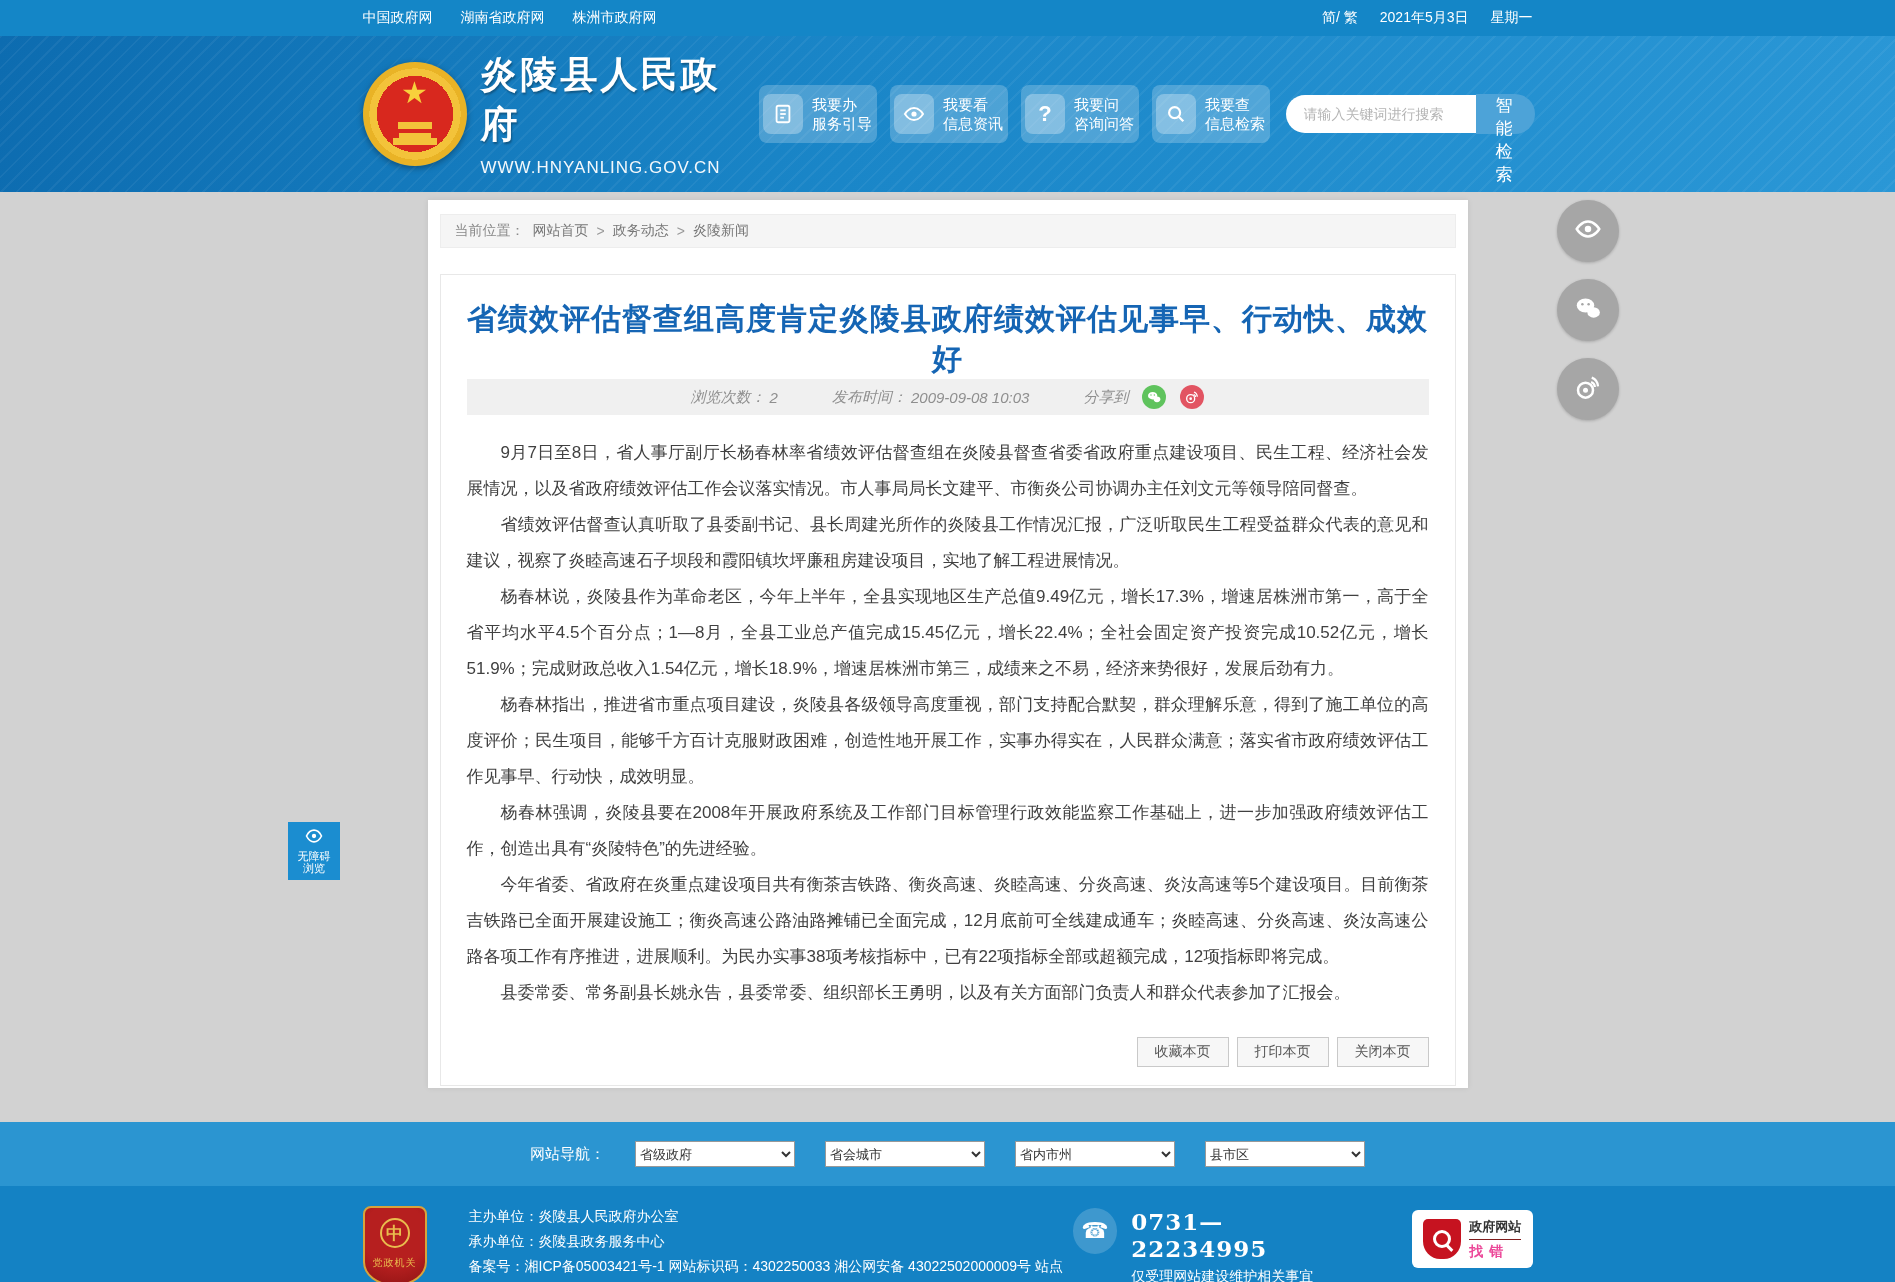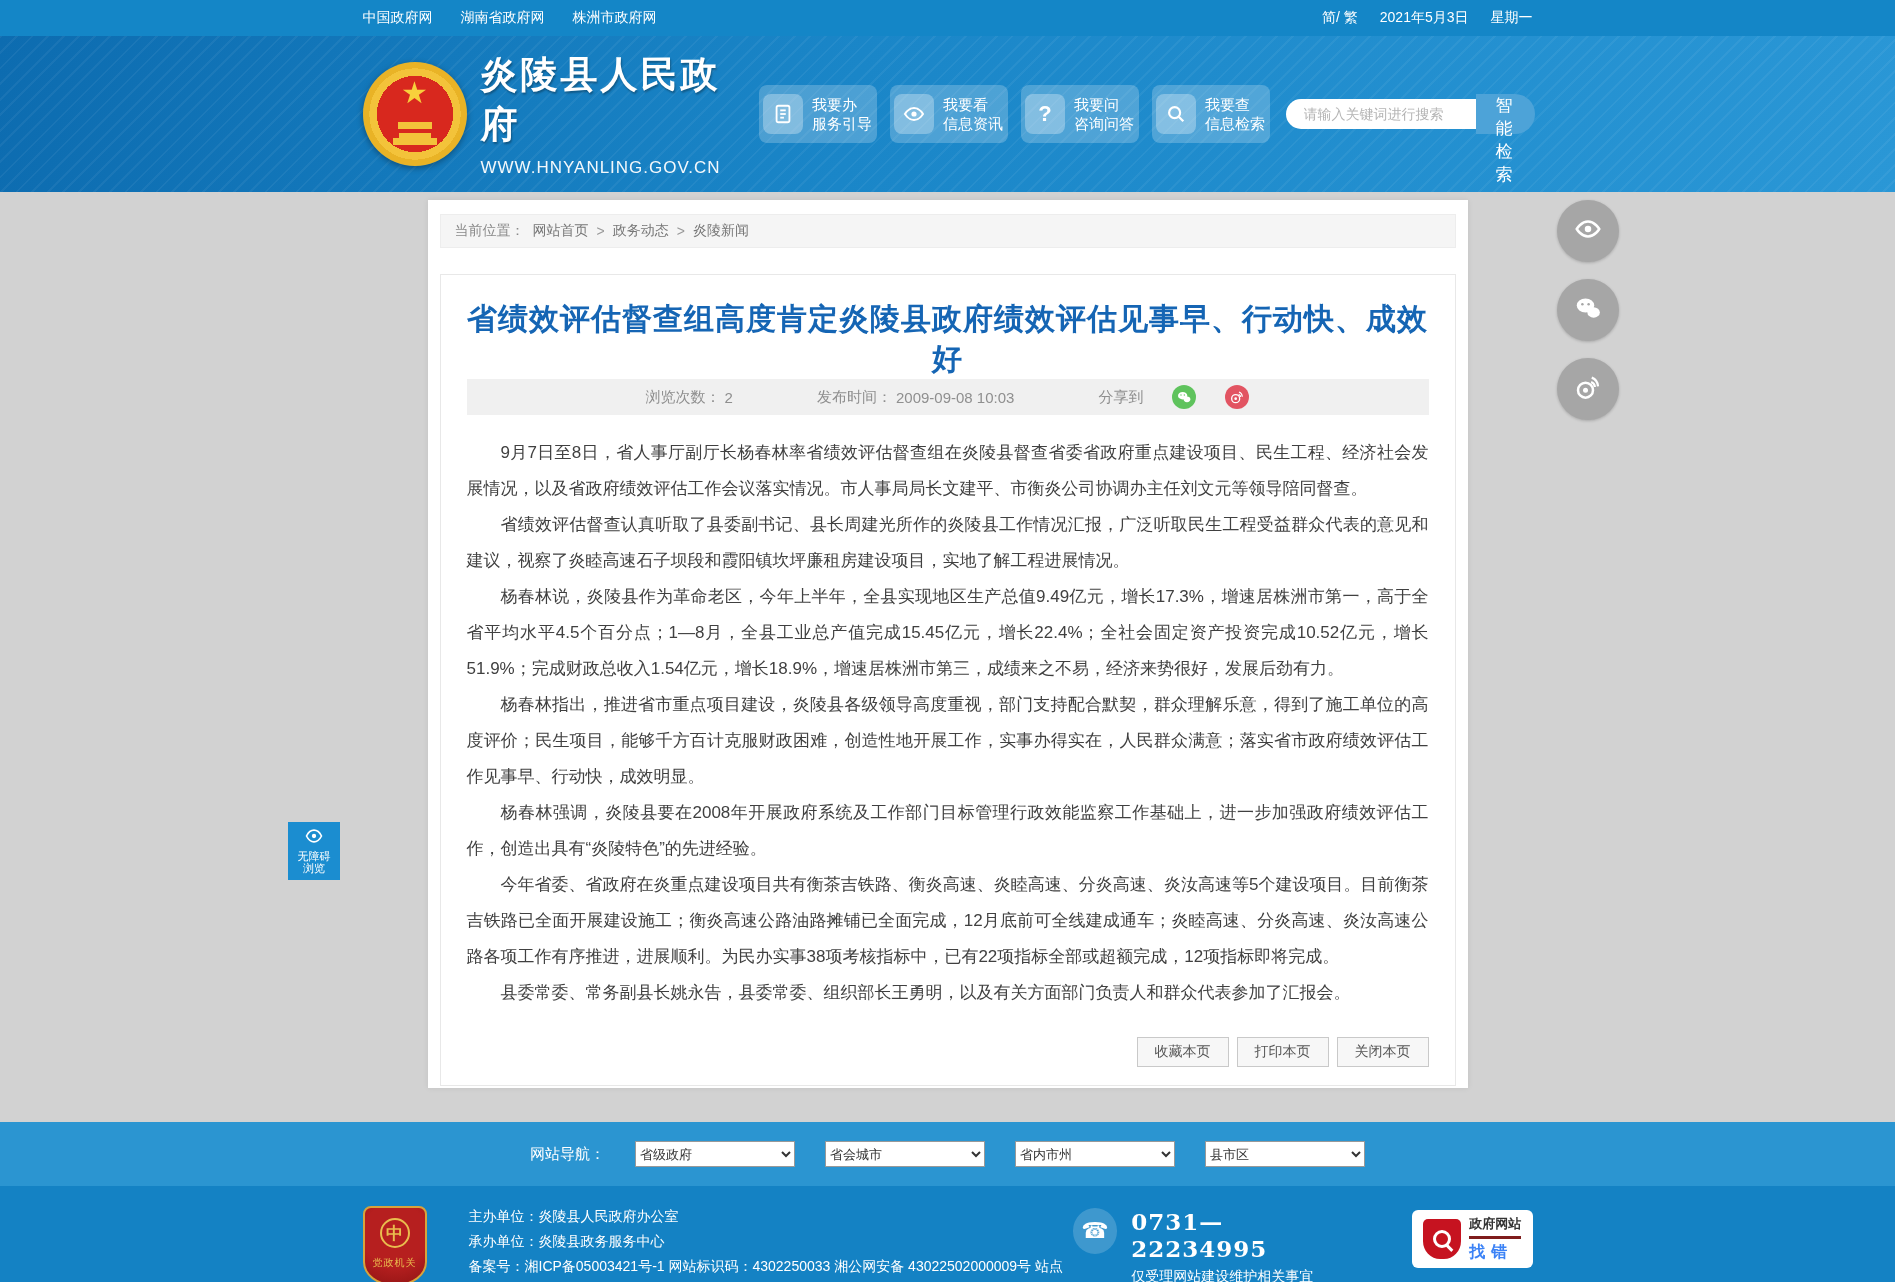--- a/index.html
+++ b/index.html
@@ -34,40 +34,40 @@
 
   .services { display:flex; gap:13px; margin-left:38px; }
   .service-btn { width:118px; height:58px; border-radius:8px; background:rgba(255,255,255,.22);
       display:flex; align-items:center; justify-content:center; gap:9px; cursor:pointer; }
   .service-ico { width:40px; height:40px; border-radius:8px; background:rgba(255,255,255,.3);
       display:flex; align-items:center; justify-content:center; color:#fff; font-size:22px; font-weight:bold; }
   .service-ico svg { display:block; }
   .service-txt { color:#fff; font-size:15px; line-height:19px; }
 
   .search { display:flex; margin-left:16px; align-items:center; }
-  .search input { width:190px; height:30px; border:none; outline:none; border-radius:20px 0 0 20px;
+  .search input { width:190px; height:38px; border:none; outline:none; border-radius:20px 0 0 20px;
       padding:0 18px; font-size:14px; color:#333; background:#fff; }
   .search input::placeholder { color:#b5b5b5; }
   .search button { height:40px; padding:0 20px; border:none; border-radius:0 20px 20px 0;
       background:#4da3d8; color:#fff; font-size:17px; letter-spacing:2px; cursor:pointer; }
 
   
   .main { height:930px; padding-top:8px; }
   .card { width:1040px; height:888px; margin:0 auto; background:#fff; padding:14px 12px 16px;
       box-shadow:0 0 6px rgba(0,0,0,.08); overflow:hidden; }
   .breadcrumb { height:34px; background:#f5f5f5; border:1px solid #ededed; display:flex; align-items:center;
       padding:0 14px; font-size:14px; color:#8a8a8a; gap:8px; margin-bottom:26px; }
   .breadcrumb a { color:#777; text-decoration:none; cursor:pointer; }
   .breadcrumb .sep { color:#999; }
 
   .article { border:1px solid #e8e8e8; padding:24px 26px 18px; }
   .article h1 { text-align:center; color:#1565b4; font-size:30px; font-weight:bold; letter-spacing:1px;
       line-height:40px; }
   .meta { height:36px; background:#f0f0f0; display:flex; align-items:center; justify-content:center;
-      gap:29px; color:#8f8f8f; font-size:15px; margin-bottom:20px; }
+      gap:14px; color:#8f8f8f; font-size:15px; margin-bottom:20px;font-style:italic; }
   .meta .grp { display:flex; align-items:center; gap:4px; }
   .meta .spacer { width:26px; }
   .share-ico { width:24px; height:24px; border-radius:50%; display:flex; align-items:center; justify-content:center; cursor:pointer; }
   .share-ico.wechat { background:#5fc35d; }
   .share-ico.weibo { background:#e25462; }
 
   .content p { font-size:17px; line-height:36px; color:#404040; text-indent:2em; text-align:justify; }
   .actions { display:flex; justify-content:flex-end; gap:8px; margin-top:26px; }
   .actions button { padding:5px 17px; font-size:14px; color:#555; background:#f7f7f7;
       border:1px solid #c9c9c9; cursor:pointer; }
@@ -95,22 +95,22 @@
   .phone-num { font-family:"DejaVu Serif","Liberation Serif",serif; font-weight:bold; font-size:23px; letter-spacing:1px; }
   .phone-note { font-size:14px; margin-top:6px; }
   .finderr { margin-left:60px; margin-top:6px; width:124px; height:58px; background:#fff; border-radius:6px;
       display:flex; align-items:center; justify-content:center; gap:8px; cursor:pointer; }
   .finderr .logo { width:38px; height:40px; background:#c61320; border-radius:5px 5px 45% 45%;
       display:flex; align-items:center; justify-content:center; }
   .finderr .logo .lens { width:18px; height:18px; border:3px solid #fff; border-radius:50%; position:relative; }
   .finderr .logo .lens::after { content:""; position:absolute; width:3px; height:8px; background:#fff;
       bottom:-7px; right:-3px; transform:rotate(-45deg); }
   .finderr .ftxt1 { font-size:13px; font-weight:bold; color:#333; }
-  .finderr .ftxt2 { font-size:16px; font-weight:bold; color:#3b82f6; letter-spacing:6px;
-      border-top:3px solid #7f1d1d; margin-top:3px; padding-top:3px; }
+  .finderr .ftxt2 { font-size:14px; font-weight:bold; color:#ec4899; letter-spacing:6px;
+      border-top:1px solid #7f1d1d; margin-top:3px; padding-top:3px; }
 
   
   .float-circle { position:absolute; left:1557px; width:62px; height:62px; border-radius:50%;
       background:#a6a6a6; display:flex; align-items:center; justify-content:center; cursor:pointer; box-shadow:0 1px 3px rgba(0,0,0,.2); }
   .fc1 { top:200px; } .fc2 { top:279px; } .fc3 { top:358px; }
   .a11y { position:absolute; left:288px; top:822px; width:52px; height:58px; background:#1b8dd0;
       display:flex; flex-direction:column; align-items:center; justify-content:center; gap:2px; cursor:pointer; }
   .a11y .txt { color:#fff; font-size:11px; line-height:12px; text-align:center; }
 </style>
 </head>

